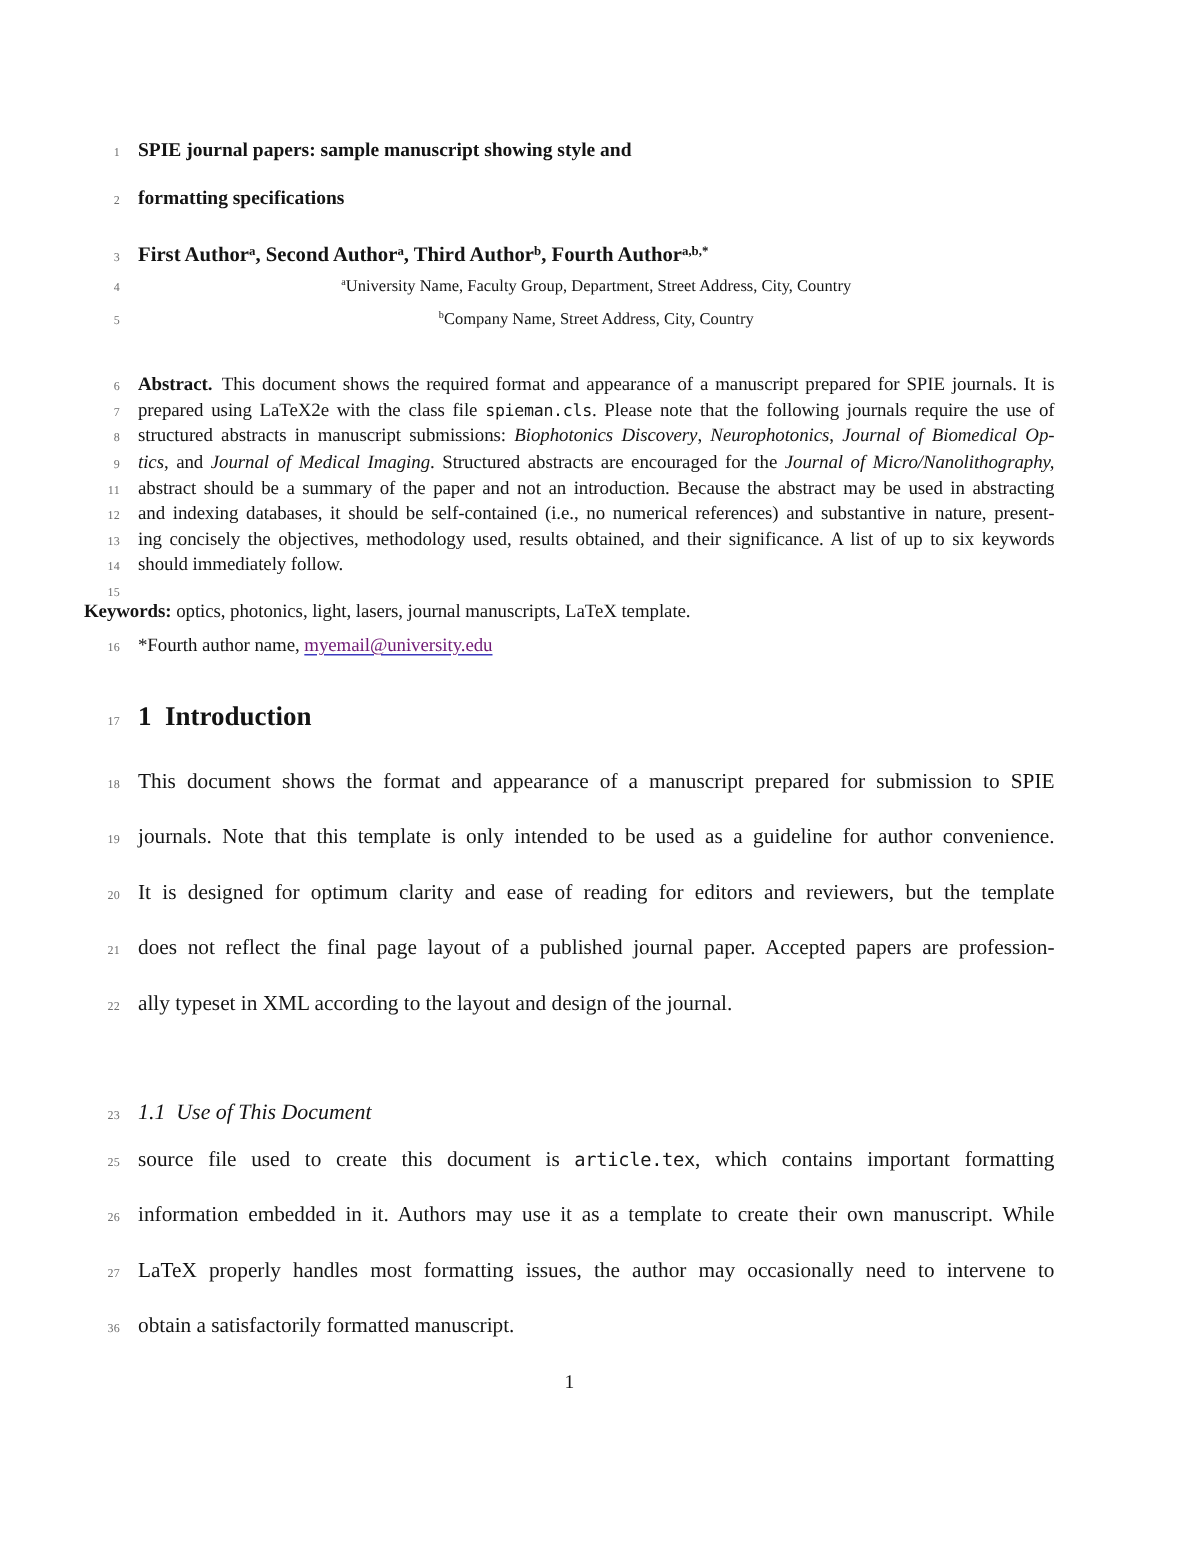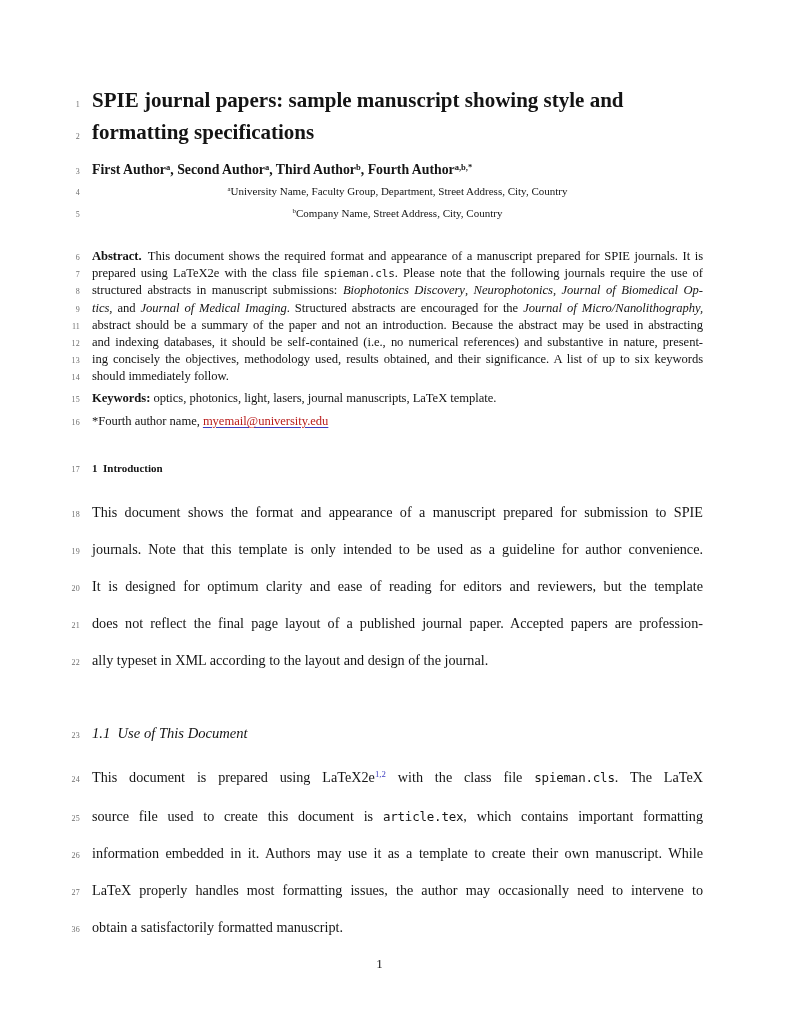--- a/index.html
+++ b/index.html
@@ -35,47 +35,47 @@
   .txt {
     display: block;
     flex: 1;
     min-width: 0;
   }
   .txt.j {
     text-align: justify;
     text-align-last: justify;
   }
   
-  .t-title .txt   { font-size: 21px; font-weight: bold; line-height: 32px; }
+  .t-title .txt   { font-size: 13px; font-weight: bold; line-height: 32px; }
   .t-authors      { margin-top: 12px; }
   .t-authors .txt { font-size: 13.8px; font-weight: bold; line-height: 20px; }
   .t-affil .txt   { font-size: 11px;   line-height: 20px; text-align: center; }
   .t-abstract .txt, .t-keywords .txt, .t-note .txt {
                     font-size: 12.6px; line-height: 17.2px; letter-spacing: -0.05px; }
   .t-abstract.first { margin-top: 23px; }
-  .t-keywords     { margin-top: 4px; }
+  .t-keywords     { margin-top: 4px; flex-direction: column; }
   .t-note         { margin-top: 6px; }
   .t-section      { margin-top: 26px; }
-  .t-section .txt { font-size: 11px; font-weight: bold; line-height: 24px; }
+  .t-section .txt { font-size: 18px; font-weight: bold; line-height: 24px; }
   .t-subsection   { margin-top: 42px; }
   .t-subsection .txt { font-size: 14.6px; font-style: italic; line-height: 24px; }
   .t-body .txt    { font-size: 14.2px; line-height: 37px; }
   .t-body.first   { margin-top: 14px; }
   
   .seg.b   { font-weight: bold; }
   .seg.i   { font-style: italic; }
   .seg.m   { font-family: "DejaVu Sans Mono", monospace; font-size: 0.88em; letter-spacing: -0.2px; }
   .seg.sup, .seg.bsup, .seg.suplink {
     font-size: 0.62em;
     position: relative;
     top: -0.52em;
   }
   .seg.bsup { font-weight: bold; }
   .seg.link {
-    color: #b91c1c;
+    color: #701a75;
     text-decoration: underline;
     text-decoration-color: #3b3bbf;
     text-underline-offset: 2px;
     cursor: pointer;
     font-family: Liberation Serif, serif;
   }
   .seg.suplink { color: #3b3bbf; cursor: pointer; }
   .page-number {
     margin-top: 9px;
     text-align: center;
@@ -170,24 +170,20 @@
         <span class="txt j"><span class="seg">does not reflect the final page layout of a published journal paper. Accepted papers are profession-</span></span>
       </div>
       <div class="line t-body">
         <span class="num">22</span>
         <span class="txt"><span class="seg">ally typeset in XML according to the layout and design of the journal.</span></span>
       </div>
       <div class="line t-subsection">
         <span class="num">23</span>
         <span class="txt"><span class="seg">1.1 Use of This Document</span></span>
       </div>
-      <div class="line t-body first">
-        <span class="num">24</span>
-        <span class="txt j"><span class="seg">This document is prepared using LaTeX2e</span><span class="seg suplink">1,2</span><span class="seg"> with the class file </span><span class="seg m">spieman.cls</span><span class="seg">. The LaTeX</span></span>
-      </div>
       <div class="line t-body">
         <span class="num">25</span>
         <span class="txt j"><span class="seg">source file used to create this document is </span><span class="seg m">article.tex</span><span class="seg">, which contains important formatting</span></span>
       </div>
       <div class="line t-body">
         <span class="num">26</span>
         <span class="txt j"><span class="seg">information embedded in it. Authors may use it as a template to create their own manuscript. While</span></span>
       </div>
       <div class="line t-body">
         <span class="num">27</span>

